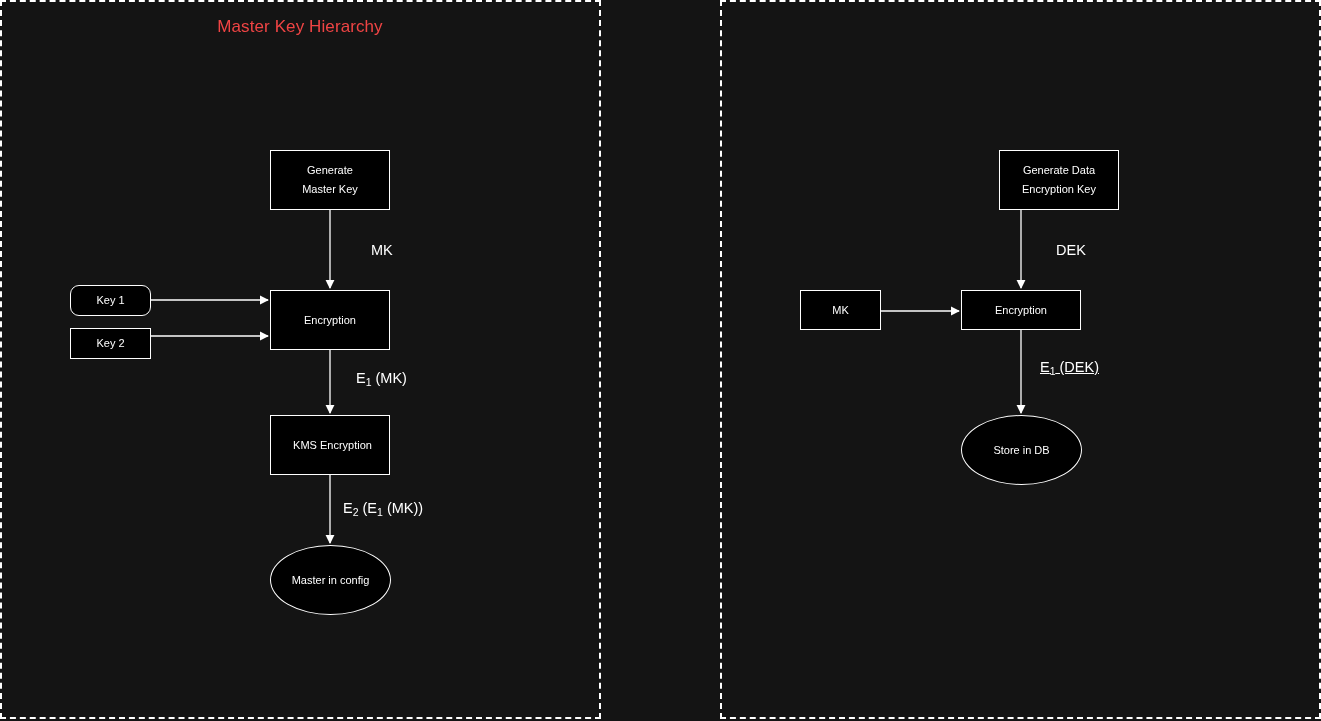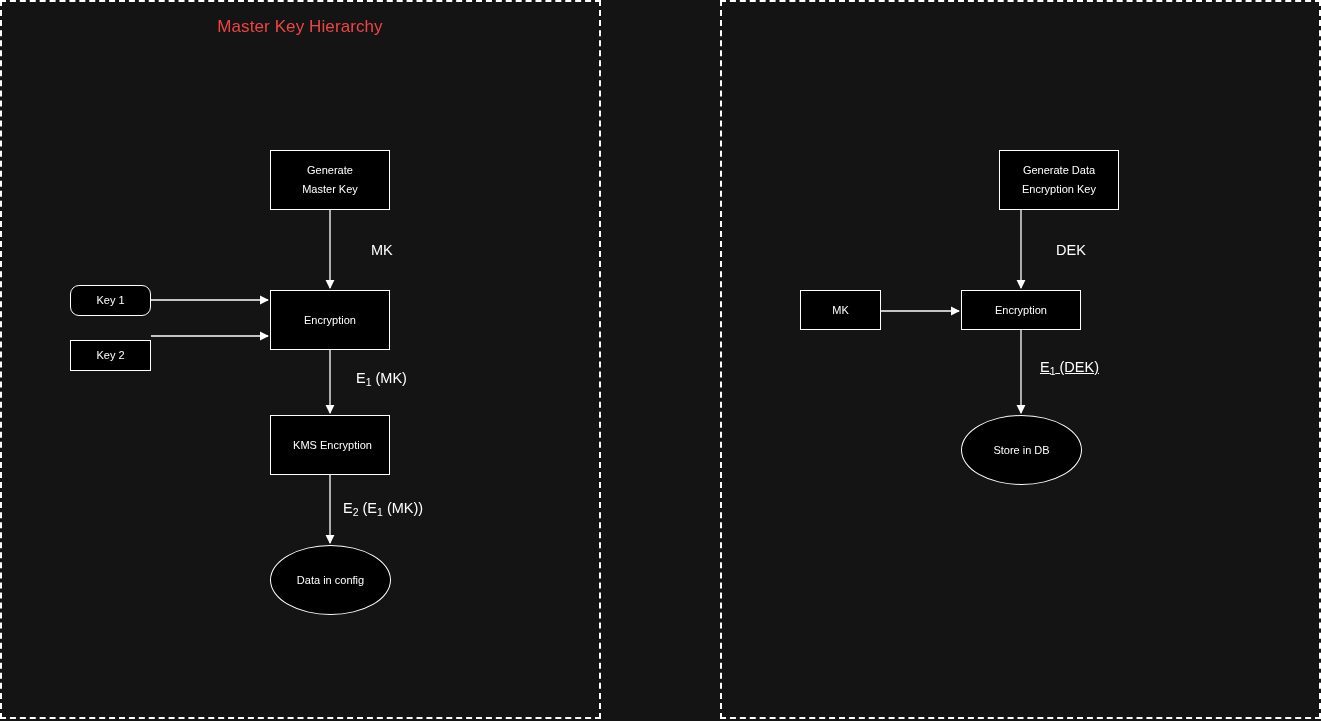--- a/index.html
+++ b/index.html
@@ -57,21 +57,21 @@
     white-space: pre-line;
     padding: 0 3px;
   }
   .node.ellipse {
     border-radius: 50%;
   }
 
   
   #n-gen-mk      { left: 270px; top: 150px; width: 120px; height: 60px; }
   #n-key1        { left: 70px;  top: 285px; width: 81px;  height: 31px; border-radius: 9px; }
-  #n-key2        { left: 70px;  top: 340px; width: 81px;  height: 31px; }
+  #n-key2        { left: 70px;  top: 328px; width: 81px;  height: 31px; }
   #n-enc-left    { left: 270px; top: 290px; width: 120px; height: 60px; }
   #n-kms-enc     { left: 270px; top: 415px; width: 120px; height: 60px; padding-left: 8px; }
   #n-store-cfg   { left: 270px; top: 545px; width: 121px; height: 70px; }
 
   
   #n-gen-dek     { left: 983px; top: 150px; width: 120px; height: 60px; margin-left: 16px; }
   #n-mk          { left: 800px; top: 290px; width: 81px;  height: 40px; }
   #n-enc-right   { left: 961px; top: 290px; width: 120px; height: 40px; }
   #n-store-db    { left: 961px; top: 415px; width: 121px; height: 70px; }
 
@@ -143,21 +143,21 @@
 Master Key</div>
 
   <div class="node" id="n-key1">Key 1</div>
 
   <div class="node" id="n-key2">Key 2</div>
 
   <div class="node" id="n-enc-left">Encryption</div>
 
   <div class="node" id="n-kms-enc">KMS Encryption</div>
 
-  <div class="node ellipse" id="n-store-cfg">Data in config</div>
+  <div class="node ellipse" id="n-store-cfg">Master in config</div>
 
   <div class="node" id="n-gen-dek">Generate Data
 Encryption Key</div>
 
   <div class="node" id="n-mk">MK</div>
 
   <div class="node" id="n-enc-right">Encryption</div>
 
   <div class="node ellipse" id="n-store-db">Store in DB</div>
 

